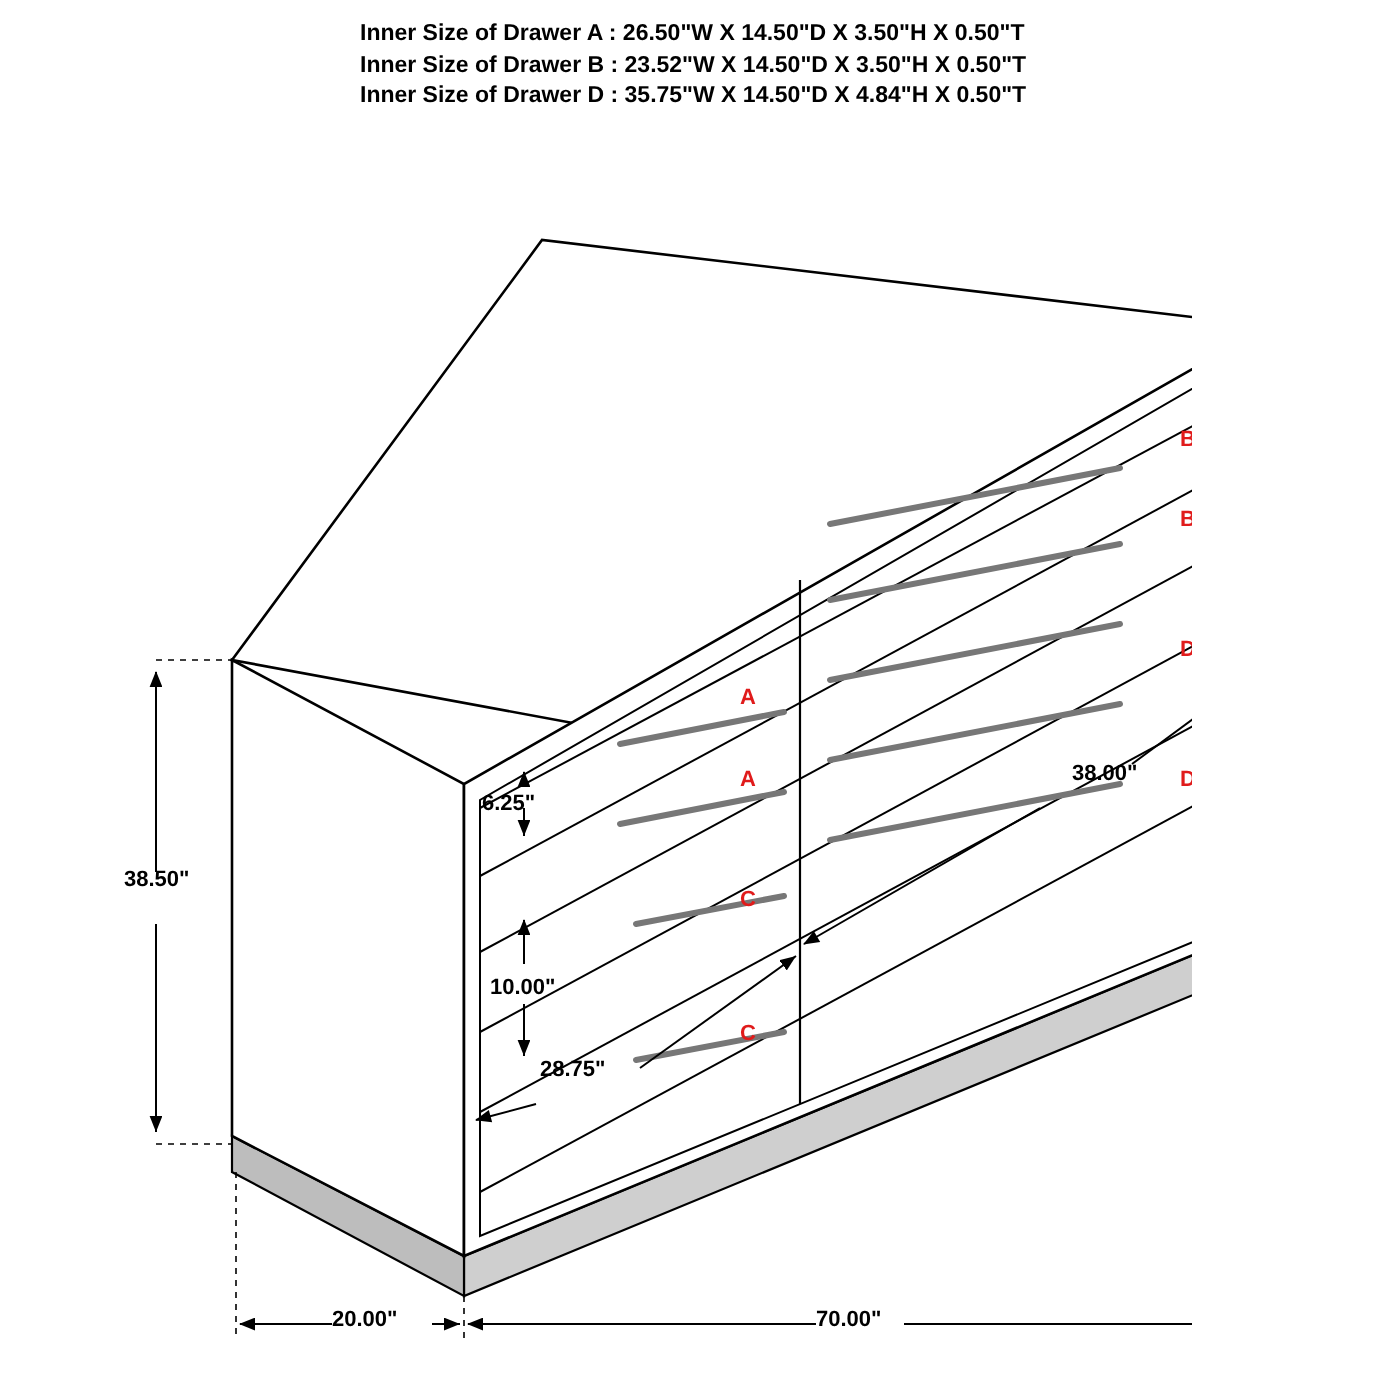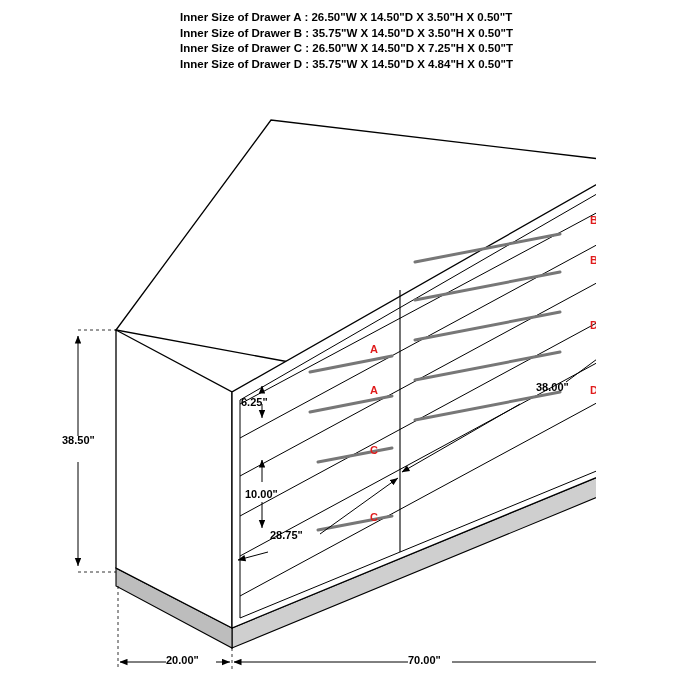--- a/index.html
+++ b/index.html
@@ -50,22 +50,21 @@
     white-space: nowrap;
   }
 </style>
 </head>
 <body>
 
 <div id="root">
 
   <div class="spec-block">
     <div class="spec-line">Inner Size of Drawer A : 26.50"W X 14.50"D X 3.50"H X 0.50"T</div>
-    <div class="spec-line">Inner Size of Drawer B : 35.75"W X 14.50"D X 3.50"H X 0.50"T</div>
-    <div class="spec-line">Inner Size of Drawer C : 26.50"W X 14.50"D X 7.25"H X 0.50"T</div>
+    <div class="spec-line">Inner Size of Drawer B : 23.52"W X 14.50"D X 3.50"H X 0.50"T</div>
     <div class="spec-line">Inner Size of Drawer D : 35.75"W X 14.50"D X 4.84"H X 0.50"T</div>
   </div>
 
   <svg class="drawing" viewBox="0 0 700 700">
     <defs>
       <marker id="arrHead" markerWidth="9" markerHeight="9" refX="8" refY="3.2" orient="auto">
         <path d="M0,0 L8,3.2 L0,6.4 z" fill="#000"></path>
       </marker>
       <marker id="arrTail" markerWidth="9" markerHeight="9" refX="0.5" refY="3.2" orient="auto">
         <path d="M8,0 L0,3.2 L8,6.4 z" fill="#000"></path>

